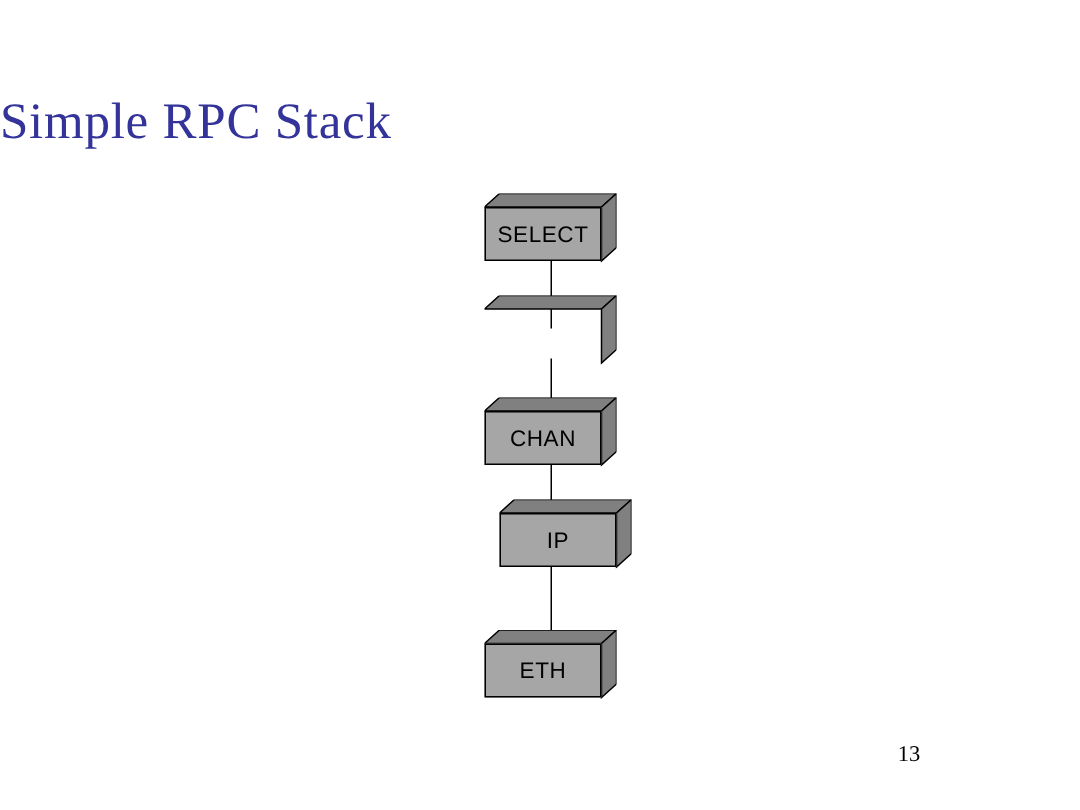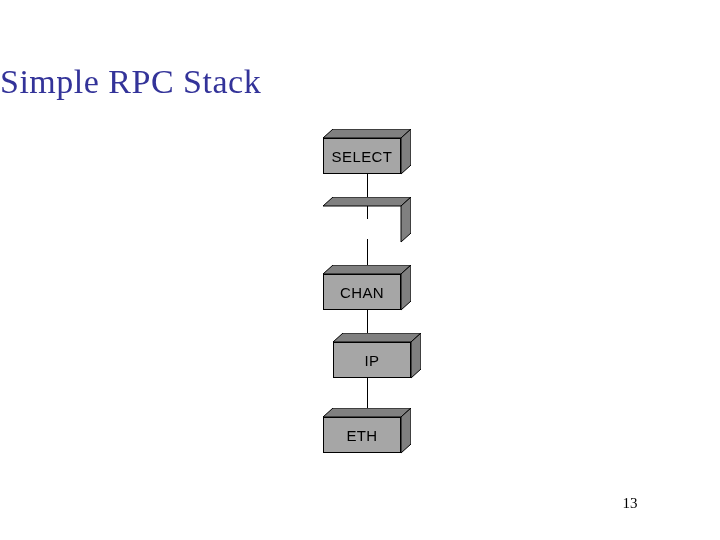--- a/index.html
+++ b/index.html
@@ -92,21 +92,21 @@
     font-weight: normal;
     color: #000000;
     letter-spacing: 0.4px;
     white-space: nowrap;
     line-height: 1;
   }
 
   
   #page-number {
     position: absolute;
-    left: 600px;
+    left: 576px;
     top: 495px;
     width: 60px;
     text-align: center;
     font-family: "Liberation Serif", "DejaVu Serif", serif;
     font-size: 15px;
     color: #000000;
   }
 </style>
 </head>
 <body>
@@ -160,21 +160,21 @@
         <svg width="88" height="46" viewBox="0 0 88 46">
           <polygon points="0,9 10,0 88,0 78,9" fill="#808080" stroke="#000000" stroke-width="1"></polygon>
           <polygon points="78,9 88,0 88,36 78,45" fill="#808080" stroke="#000000" stroke-width="1"></polygon>
         </svg>
       </span>
       <div class="node-face">
         <span class="node-label">IP</span>
       </div>
     </div>
 
-    <div class="stack-node" style="left:323px; top:408px;padding-left:40px;">
+    <div class="stack-node" style="left:323px; top:420px;padding-left:40px;">
       <span class="node-top">
         <svg width="88" height="46" viewBox="0 0 88 46">
           <polygon points="0,9 10,0 88,0 78,9" fill="#808080" stroke="#000000" stroke-width="1"></polygon>
           <polygon points="78,9 88,0 88,36 78,45" fill="#808080" stroke="#000000" stroke-width="1"></polygon>
         </svg>
       </span>
       <div class="node-face">
         <span class="node-label">ETH</span>
       </div>
     </div>

